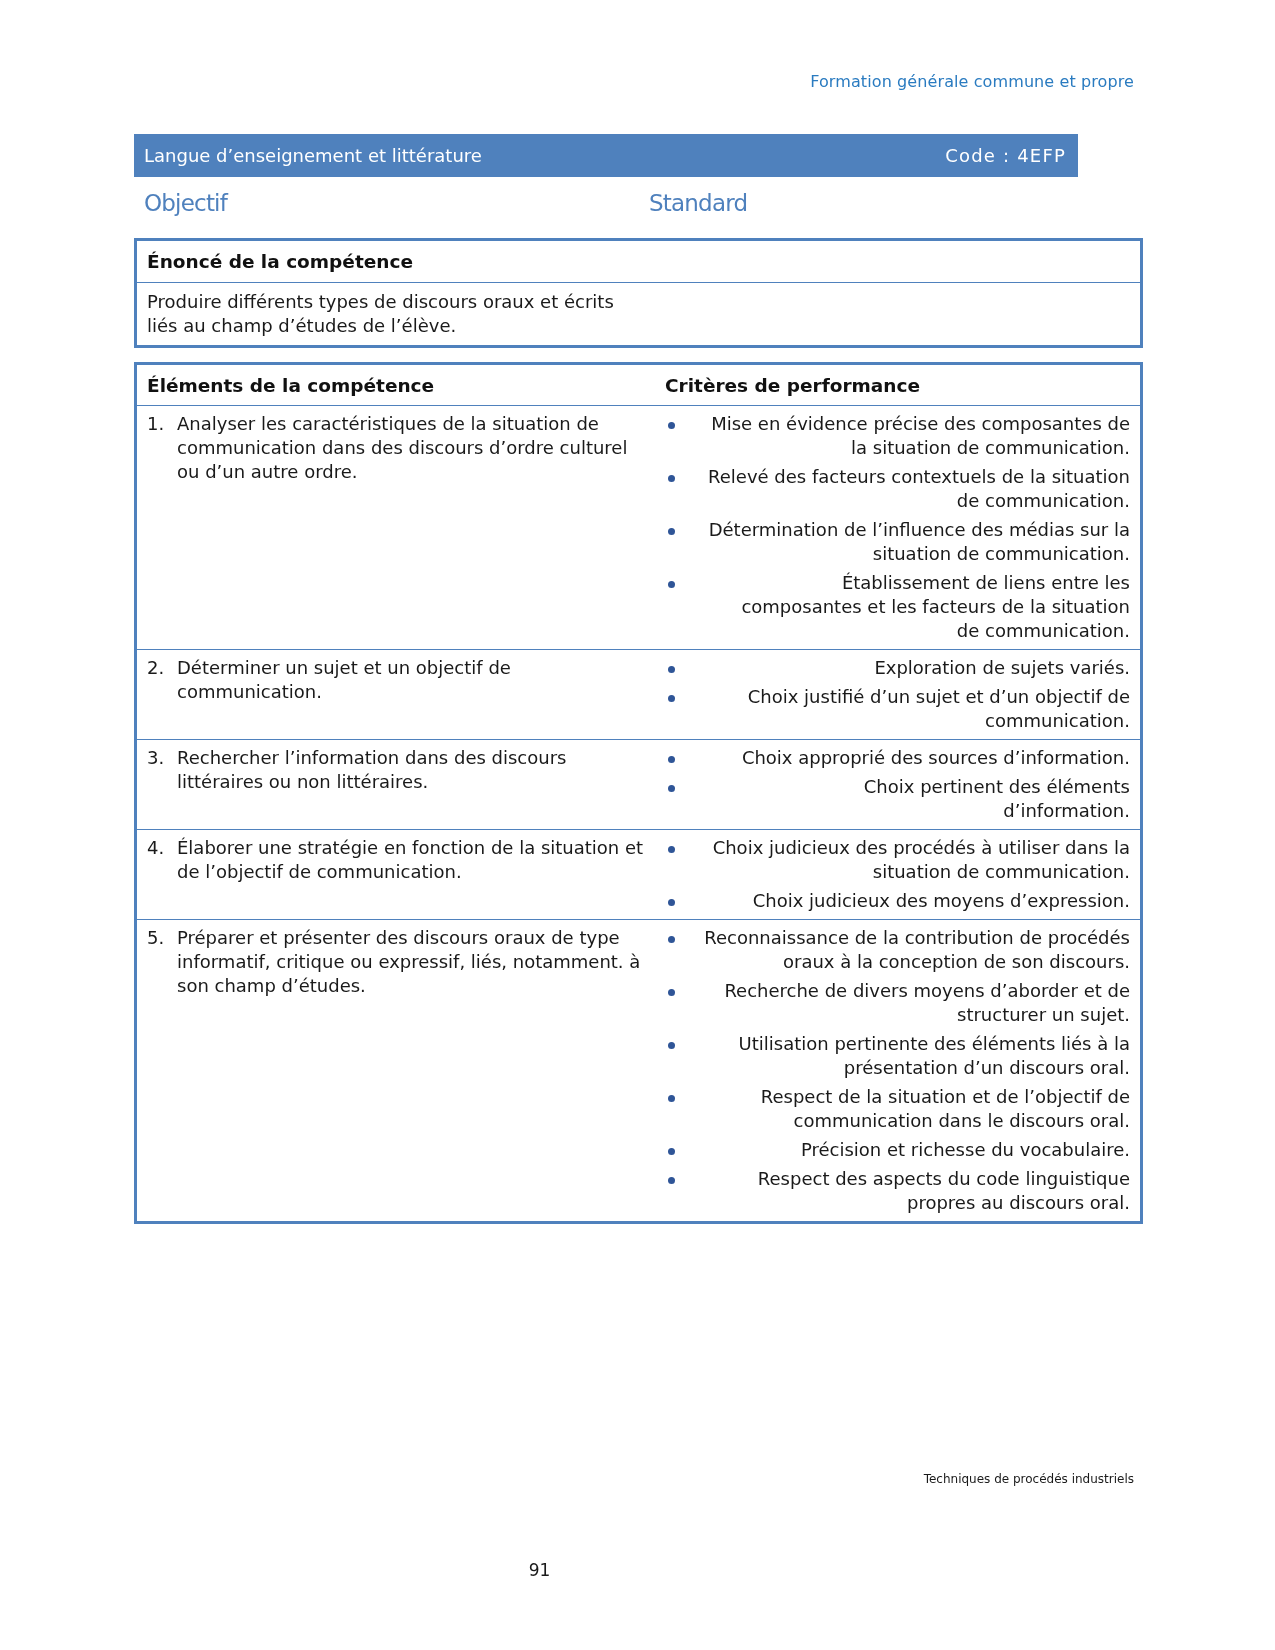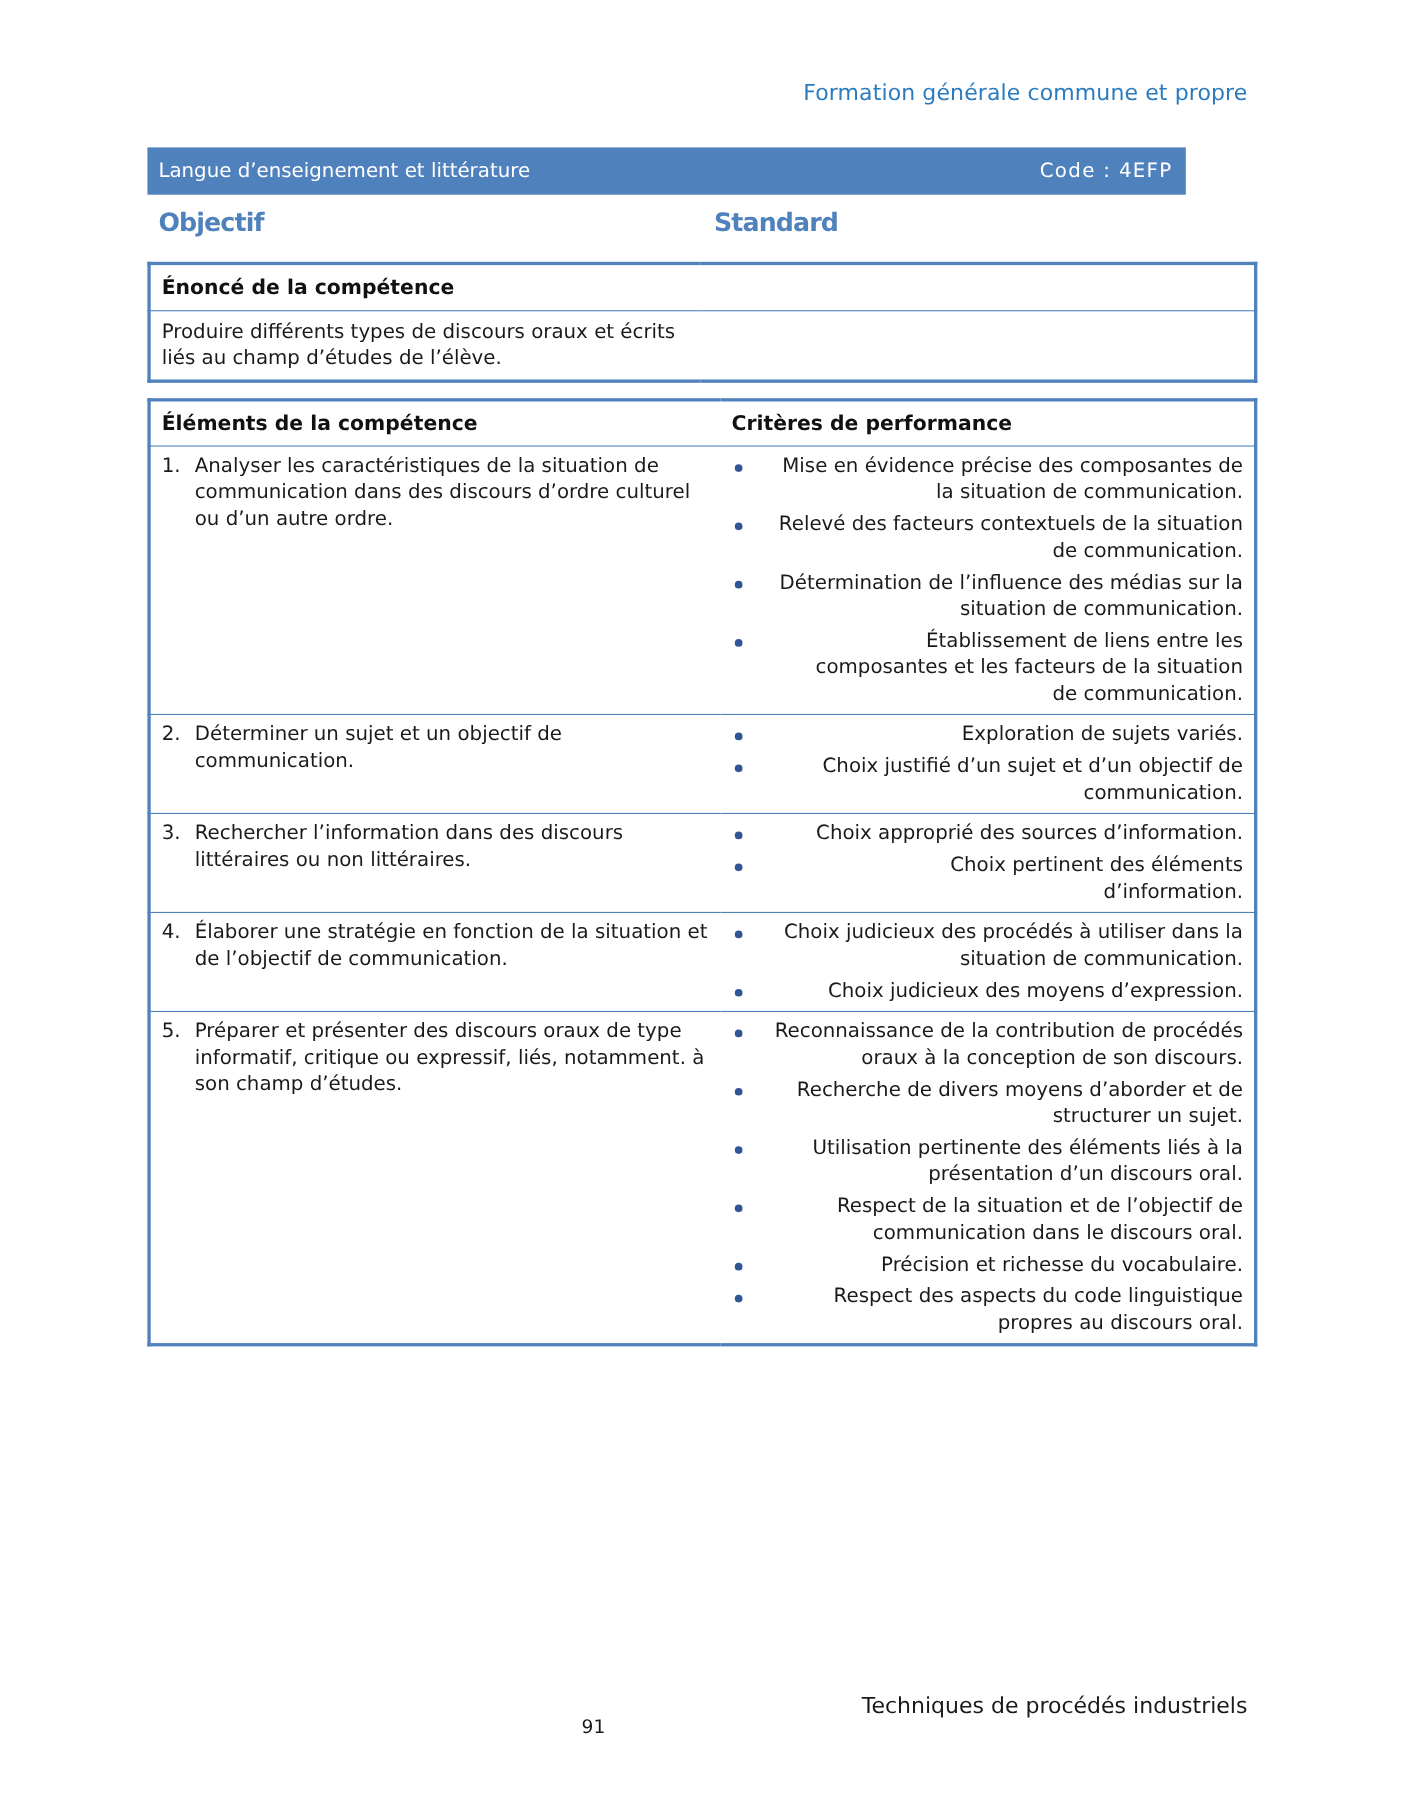--- a/index.html
+++ b/index.html
@@ -12,21 +12,21 @@
       height: 1650px;
       position: relative;
       font-family: "DejaVu Sans", "Liberation Sans", sans-serif;
       color: #1a1a1a;
       overflow: hidden;
     }
     .running-header {
       position: absolute;
       top: 72px;
       right: 141px;
-      font-size: 20px;
+      font-size: 16px;
       color: #2a7bc0;
       letter-spacing: 0.1px;
     }
     .banner {
       position: absolute;
       top: 134px;
       left: 134px;
       width: 944px;
       height: 43px;
       background: #4f81bd;
@@ -45,21 +45,21 @@
       position: absolute;
       top: 190px;
       left: 144px;
       width: 1000px;
       height: 32px;
     }
     .section-titles .obj, .section-titles .std {
       position: absolute;
       top: 0;
       font-family: "DejaVu Sans", sans-serif;
-      font-weight: bold;
+      font-weight: normal;
       color: #4f81bd;
       font-size: 23px;
       letter-spacing: -0.8px;
     }
     .section-titles .obj { left: 0; }
     .section-titles .std { left: 505px; }
 
     table.box {
       position: absolute;
       left: 134px;
@@ -141,23 +141,23 @@
       width: 7px;
       height: 7px;
       border-radius: 50%;
       background: #2f5597;
     }
     ul.crit .txt {
       flex: 1;
     }
     .footer-title {
       position: absolute;
-      top: 1538px;
+      top: 1472px;
       right: 141px;
-      font-size: 20px;
+      font-size: 12px;
       color: #1a1a1a;
     }
     .page-number {
       position: absolute;
       top: 1560px;
       left: 0;
       width: 1079px;
       text-align: center;
       font-size: 17px;
       color: #1a1a1a;

